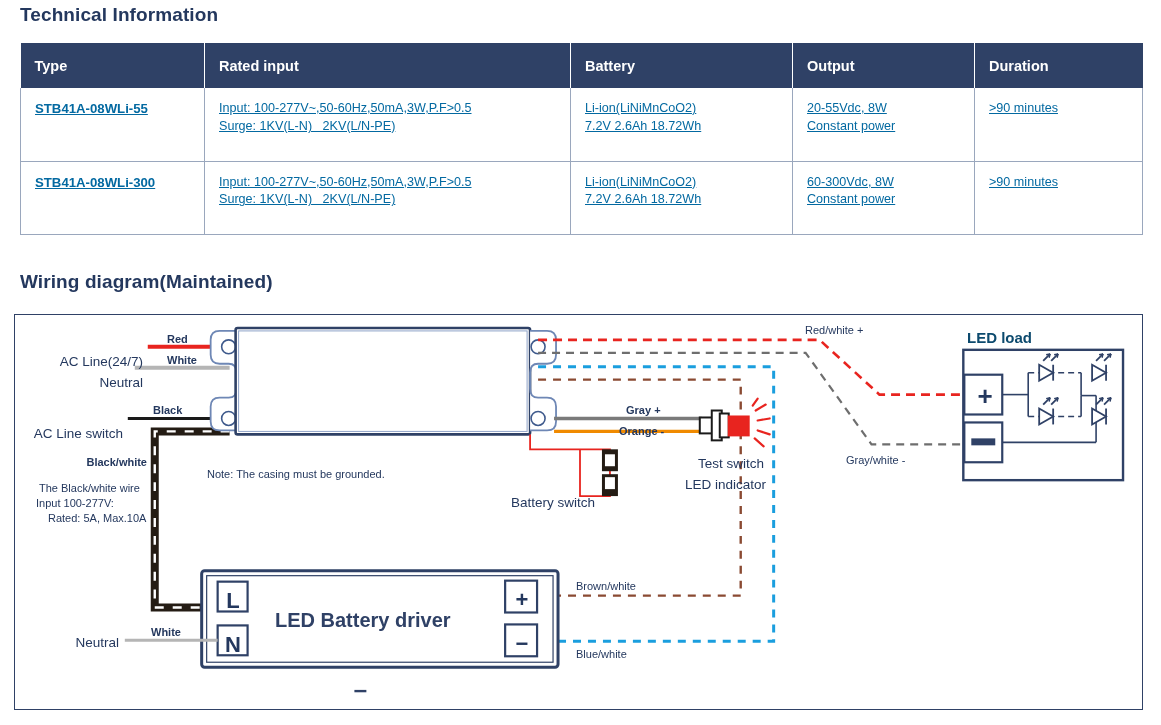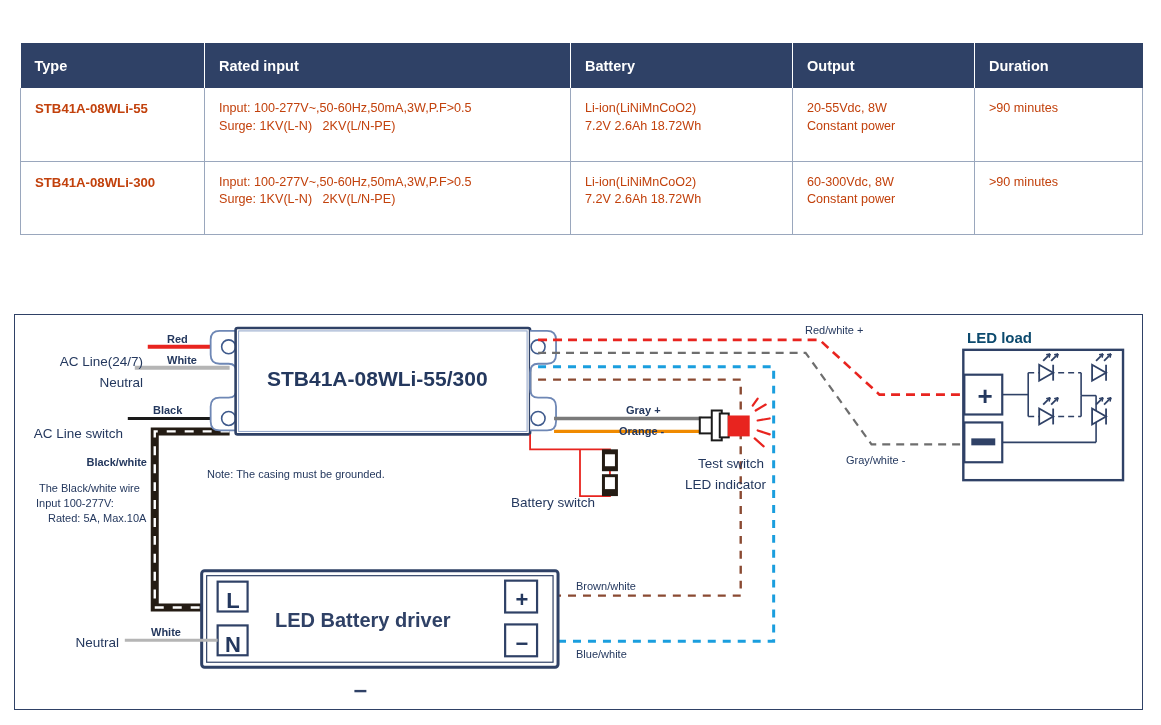--- a/index.html
+++ b/index.html
@@ -39,27 +39,28 @@
     font-weight: bold;
     text-align: left;
     padding: 11px 14px;
     border-right: 1px solid #ffffff;
     vertical-align: middle;
     height: 45px;
   }
   .tbl th:last-child { border-right: none; }
   .tbl td {
     font-size: 12.6px;
-    color: #c2410c;
+    color: #0369a1;
     padding: 12px 14px 24px 14px;
     border: 1px solid #9aa7bd;
     border-top: none;
     vertical-align: top;
     line-height: 1.42;
     height: 73px;
+    text-decoration: underline;
   }
   .tbl td.type-cell { font-weight: bold; font-size: 13.2px; white-space: nowrap; }
   .cell-line { display: block; white-space: pre; }
 
   
   #diagram {
     position: absolute;
     left: 14px; top: 314px;
     width: 1129px; height: 396px;
     border: 1.6px solid #2f4166;
@@ -112,20 +113,21 @@
     color: #24385e;
     text-align: center;
     line-height: 1;
   }
 </style>
 </head>
 <body>
 
 <div class="page">
 
+  <div class="sec-title" id="title-tech">Technical Information</div>
 
   <table class="tbl">
     <colgroup>
       <col style="width:184px">
         <col style="width:366px">
         <col style="width:222px">
       <col style="width:182px">
         <col style="width:168px">
     </colgroup>
     <thead>
@@ -166,20 +168,21 @@
         </td>
         <td>
           <span class="cell-line">60-300Vdc, 8W</span>
           <span class="cell-line">Constant power</span>
         </td>
         <td>&gt;90 minutes</td>
       </tr>
     </tbody>
   </table>
 
+  <div class="sec-title" id="title-wiring">Wiring diagram(Maintained)</div>
 
   <div id="diagram">
 
     <svg class="lay" viewBox="0 0 1129 396" preserveAspectRatio="none">
 
       <line x1="133" y1="32" x2="215" y2="32" stroke="#e8241f" stroke-width="4"></line>
 
       <line x1="120" y1="53" x2="215" y2="53" stroke="#b5b5b5" stroke-width="4"></line>
 
       <line x1="113" y1="104" x2="215" y2="104" stroke="#1a1a1a" stroke-width="3"></line>
@@ -311,21 +314,20 @@
 
       <div class="dlbl b" style="left:152px; top:17px;">Red</div>
       <div class="dlbl b" style="left:152px; top:38px;">White</div>
       <div class="dlbl b" style="left:138px; top:88px;">Black</div>
 
       <div class="dlbl b r" style="left:10px; top:140px; width:122px;">Black/white</div>
       <div class="dlbl" style="left:24px; top:166px;">The Black/white wire</div>
       <div class="dlbl" style="left:21px; top:181px;">Input 100-277V:</div>
       <div class="dlbl" style="left:24px; top:196px;padding-left:9px;">Rated: 5A, Max.10A</div>
 
-      <div class="unit-name" style="left:252px; top:52px;">STB41A-08WLi-55/300</div>
 
       <div class="note-txt" style="left:192px; top:153px;">Note: The casing must be grounded.</div>
 
       <div class="dlbl b" style="left:611px; top:88px;">Gray +</div>
       <div class="dlbl b" style="left:604px; top:109px;">Orange -</div>
 
       <div class="dlbl big r" style="left:452px; top:152px; width:128px;margin-top:27px;">Battery switch</div>
 
       <div class="dlbl big" style="left:683px; top:140px;">Test switch</div>
       <div class="dlbl big" style="left:670px; top:161px;">LED indicator</div>

